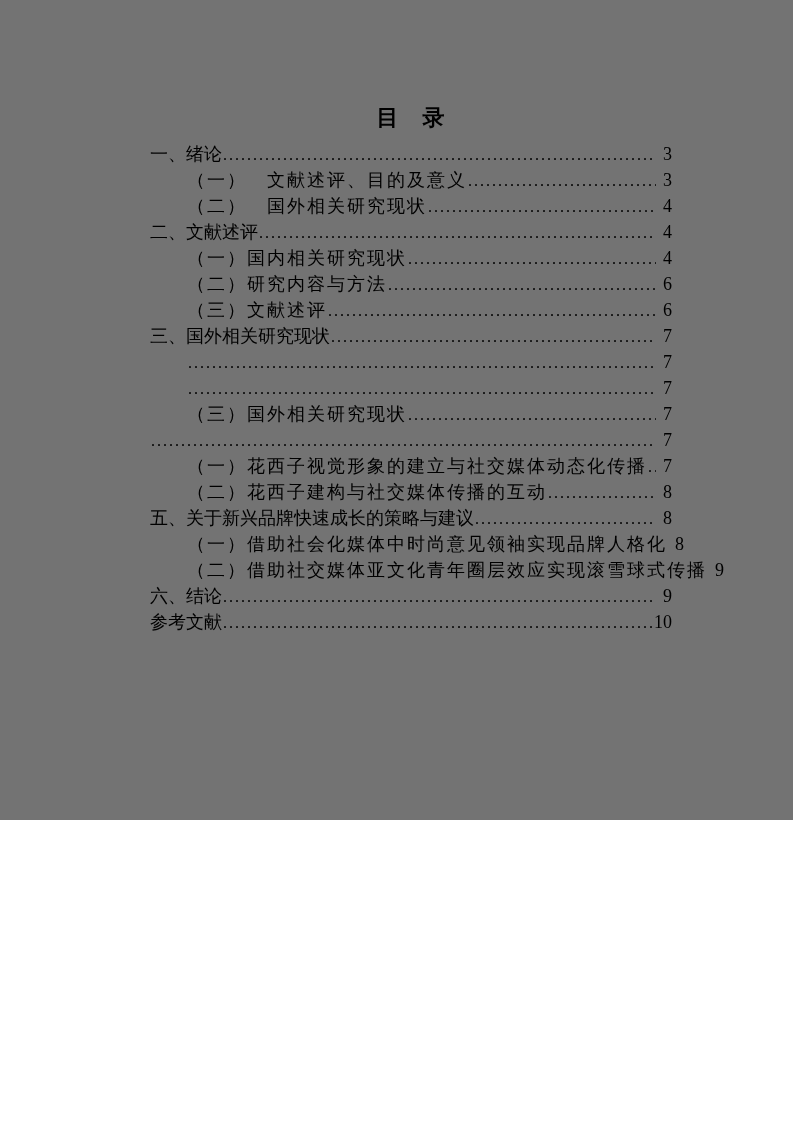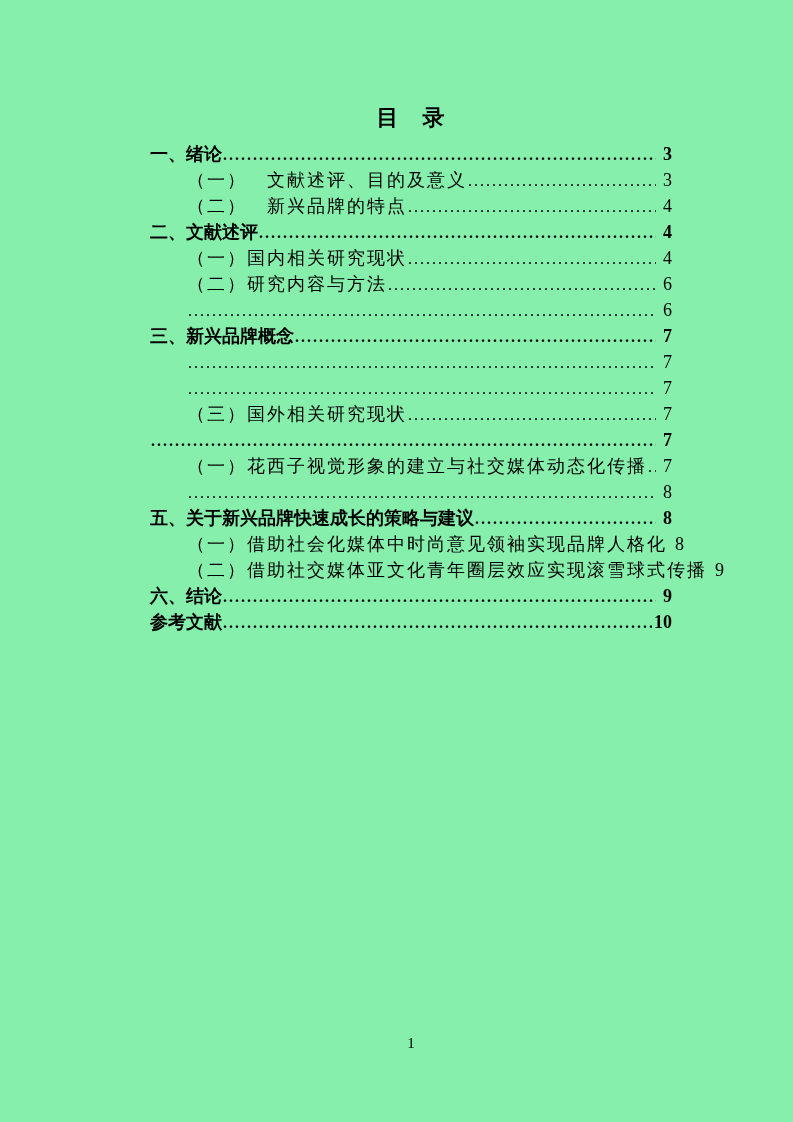--- a/index.html
+++ b/index.html
@@ -3,22 +3,22 @@
 <meta charset="utf-8">
 <style>
   html, body {
     margin: 0;
     padding: 0;
     background: #ffffff;
   }
   .page {
     position: relative;
     width: 793px;
-    height: 1122px;
-    background: #86efac;
+    height: 820px;
+    background: #737373;
     color: #000000;
     font-family: "Liberation Serif", "DejaVu Serif", serif;
     overflow: hidden;
   }
   .toc {
     position: absolute;
     top: 103px;
     left: 150px;
     right: 121px;
   }
@@ -35,21 +35,21 @@
   }
   .toc-row {
     display: flex;
     align-items: baseline;
     height: 26px;
     line-height: 26px;
     font-size: 18px;
     white-space: nowrap;
   }
   .toc-row.level-1 {
-    font-weight: bold;
+    font-weight: normal;
     justify-content: flex-end;
   }
   .toc-row.level-2 {
     padding-left: 37px;
     letter-spacing: 2px;
   }
   .toc-label {
     flex: 0 0 auto;
   }
   .toc-dots {
@@ -91,45 +91,46 @@
     <span class="toc-label">一、绪论</span>
     <span class="toc-dots"></span>
     <span class="toc-page">3</span>
   </div>
         <div class="toc-row level-2">
     <span class="toc-label">（一）　文献述评、目的及意义</span>
     <span class="toc-dots"></span>
     <span class="toc-page">3</span>
   </div>
         <div class="toc-row level-2">
-    <span class="toc-label">（二）　新兴品牌的特点</span>
+    <span class="toc-label">（二）　国外相关研究现状</span>
     <span class="toc-dots"></span>
     <span class="toc-page">4</span>
   </div>
         <div class="toc-row level-1">
     <span class="toc-label">二、文献述评</span>
     <span class="toc-dots"></span>
     <span class="toc-page">4</span>
   </div>
         <div class="toc-row level-2">
     <span class="toc-label">（一）国内相关研究现状</span>
     <span class="toc-dots"></span>
     <span class="toc-page">4</span>
   </div>
         <div class="toc-row level-2">
     <span class="toc-label">（二）研究内容与方法</span>
     <span class="toc-dots"></span>
     <span class="toc-page">6</span>
   </div>
         <div class="toc-row level-2">
+    <span class="toc-label">（三）文献述评</span>
     <span class="toc-dots"></span>
     <span class="toc-page">6</span>
   </div>
         <div class="toc-row level-1">
-    <span class="toc-label">三、新兴品牌概念</span>
+    <span class="toc-label">三、国外相关研究现状</span>
     <span class="toc-dots"></span>
     <span class="toc-page">7</span>
   </div>
         <div class="toc-row level-2">
     <span class="toc-dots"></span>
     <span class="toc-page">7</span>
   </div>
         <div class="toc-row level-2">
     <span class="toc-dots"></span>
     <span class="toc-page">7</span>
@@ -142,20 +143,21 @@
         <div class="toc-row level-1">
     <span class="toc-dots"></span>
     <span class="toc-page">7</span>
   </div>
         <div class="toc-row level-2">
     <span class="toc-label">（一）花西子视觉形象的建立与社交媒体动态化传播</span>
     <span class="toc-dots"></span>
     <span class="toc-page">7</span>
   </div>
         <div class="toc-row level-2">
+    <span class="toc-label">（二）花西子建构与社交媒体传播的互动</span>
     <span class="toc-dots"></span>
     <span class="toc-page">8</span>
   </div>
         <div class="toc-row level-1">
     <span class="toc-label">五、关于新兴品牌快速成长的策略与建议</span>
     <span class="toc-dots"></span>
     <span class="toc-page">8</span>
   </div>
         <div class="toc-row level-2">
     <span class="toc-label">（一）借助社会化媒体中时尚意见领袖实现品牌人格化</span>

